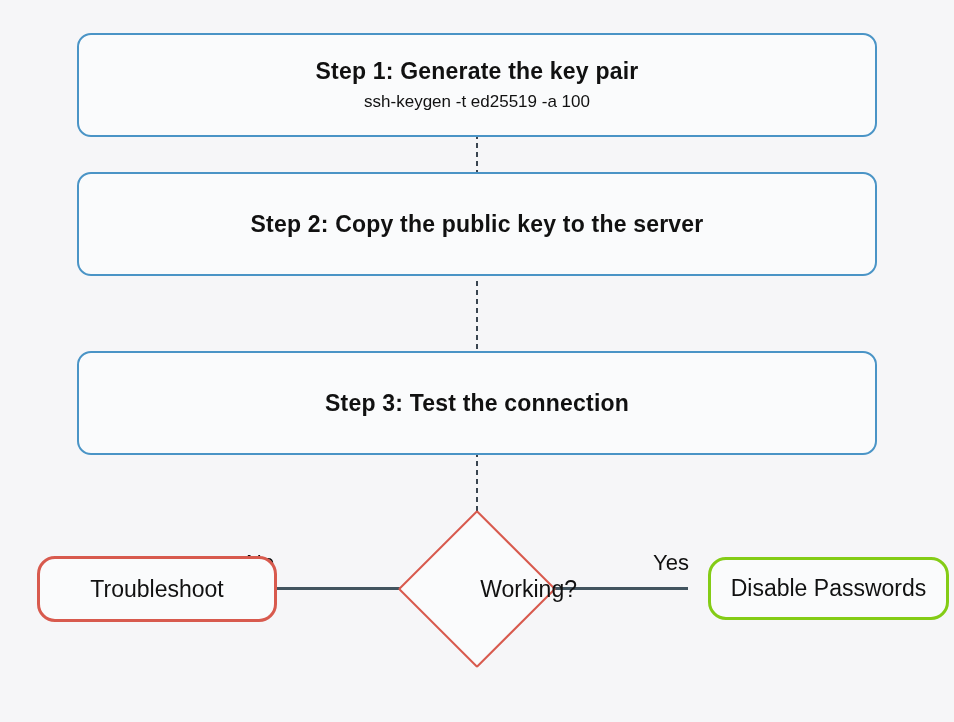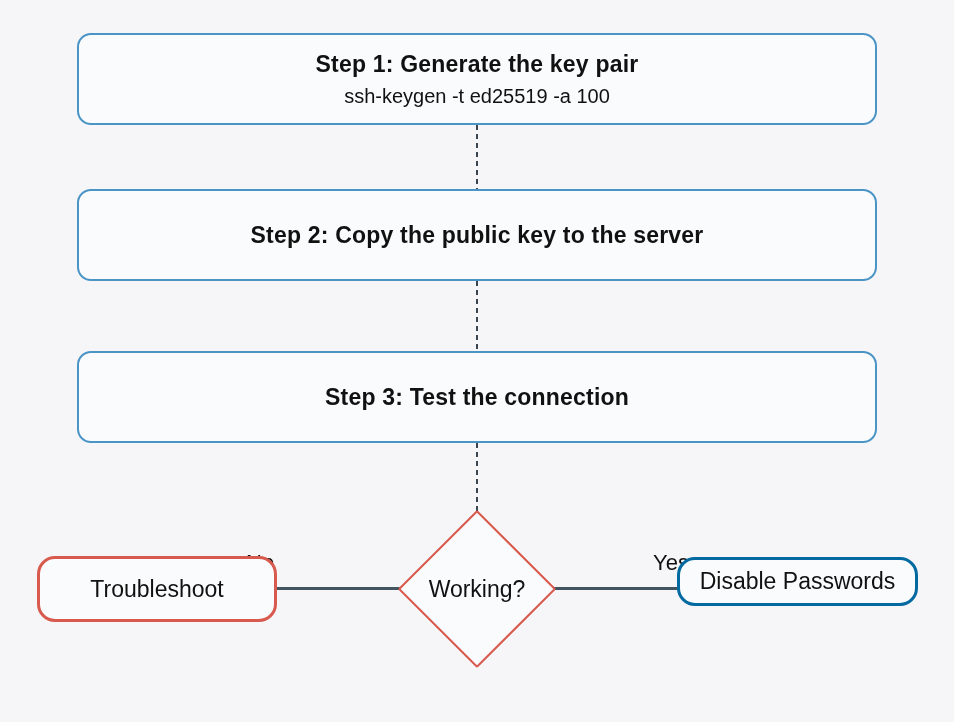--- a/index.html
+++ b/index.html
@@ -14,42 +14,42 @@
     height: 722px;
     background: #f6f6f8;
     overflow: hidden;
     color: #111;
   }
   
   .step-box {
     position: absolute;
     left: 77px;
     width: 800px;
-    height: 92px;
+    height: 104px;
     box-sizing: border-box;
     background: #fafbfc;
     border: 2.5px solid #4a94c6;
     border-radius: 14px;
     display: flex;
     flex-direction: column;
     align-items: center;
     justify-content: center;
     gap: 7px;
     z-index: 2;
   }
   .step-box.s1 { top: 33px; }
-  .step-box.s2 { top: 189px; }
+  .step-box.s2 { top: 172px; }
   .step-box.s3 { top: 351px; gap: 13px; }
   .step-title {
     font-size: 23px;
     font-weight: bold;
     letter-spacing: 0.2px;
   }
   .step-cmd {
-    font-size: 20px;
+    font-size: 17px;
   }
   
   .vconn {
     position: absolute;
     left: 475.5px;
     width: 2.5px;
     background: repeating-linear-gradient(to bottom, #3a4550 0 5px, rgba(0,0,0,0) 5px 9px);
     z-index: 1;
   }
   .vc1 { top: 125px; height: 64px; }
@@ -86,21 +86,21 @@
     border: 2.5px solid #d85a4e;
     border-radius: 2px;
     transform: rotate(45deg);
     z-index: 2;
   }
   .diamond-label {
     position: absolute;
     left: 377px;
     top: 575px;
     width: 200px;
-    text-align: center;
+    text-align: right;
     font-size: 23px;
     line-height: 28px;
     z-index: 3;
   }
   
   .outcome {
     position: absolute;
     box-sizing: border-box;
     background: #fafbfc;
     display: flex;
@@ -111,25 +111,25 @@
     z-index: 2;
   }
   .outcome.no-box {
     left: 37px;
     top: 556px;
     width: 240px;
     height: 66px;
     border: 3px solid #d85a4e;
   }
   .outcome.yes-box {
-    left: 677px;
+    left: 708px;
     top: 557px;
     width: 241px;
-    height: 49px;
-    border: 3px solid #0369a1;
+    height: 63px;
+    border: 3px solid #84cc16;
   }
 </style>
 </head>
 <body>
 
 <div class="canvas">
 
   <div class="step-box s1">
     <div class="step-title">Step 1: Generate the key pair</div>
     <div class="step-cmd">ssh-keygen -t ed25519 -a 100</div>

